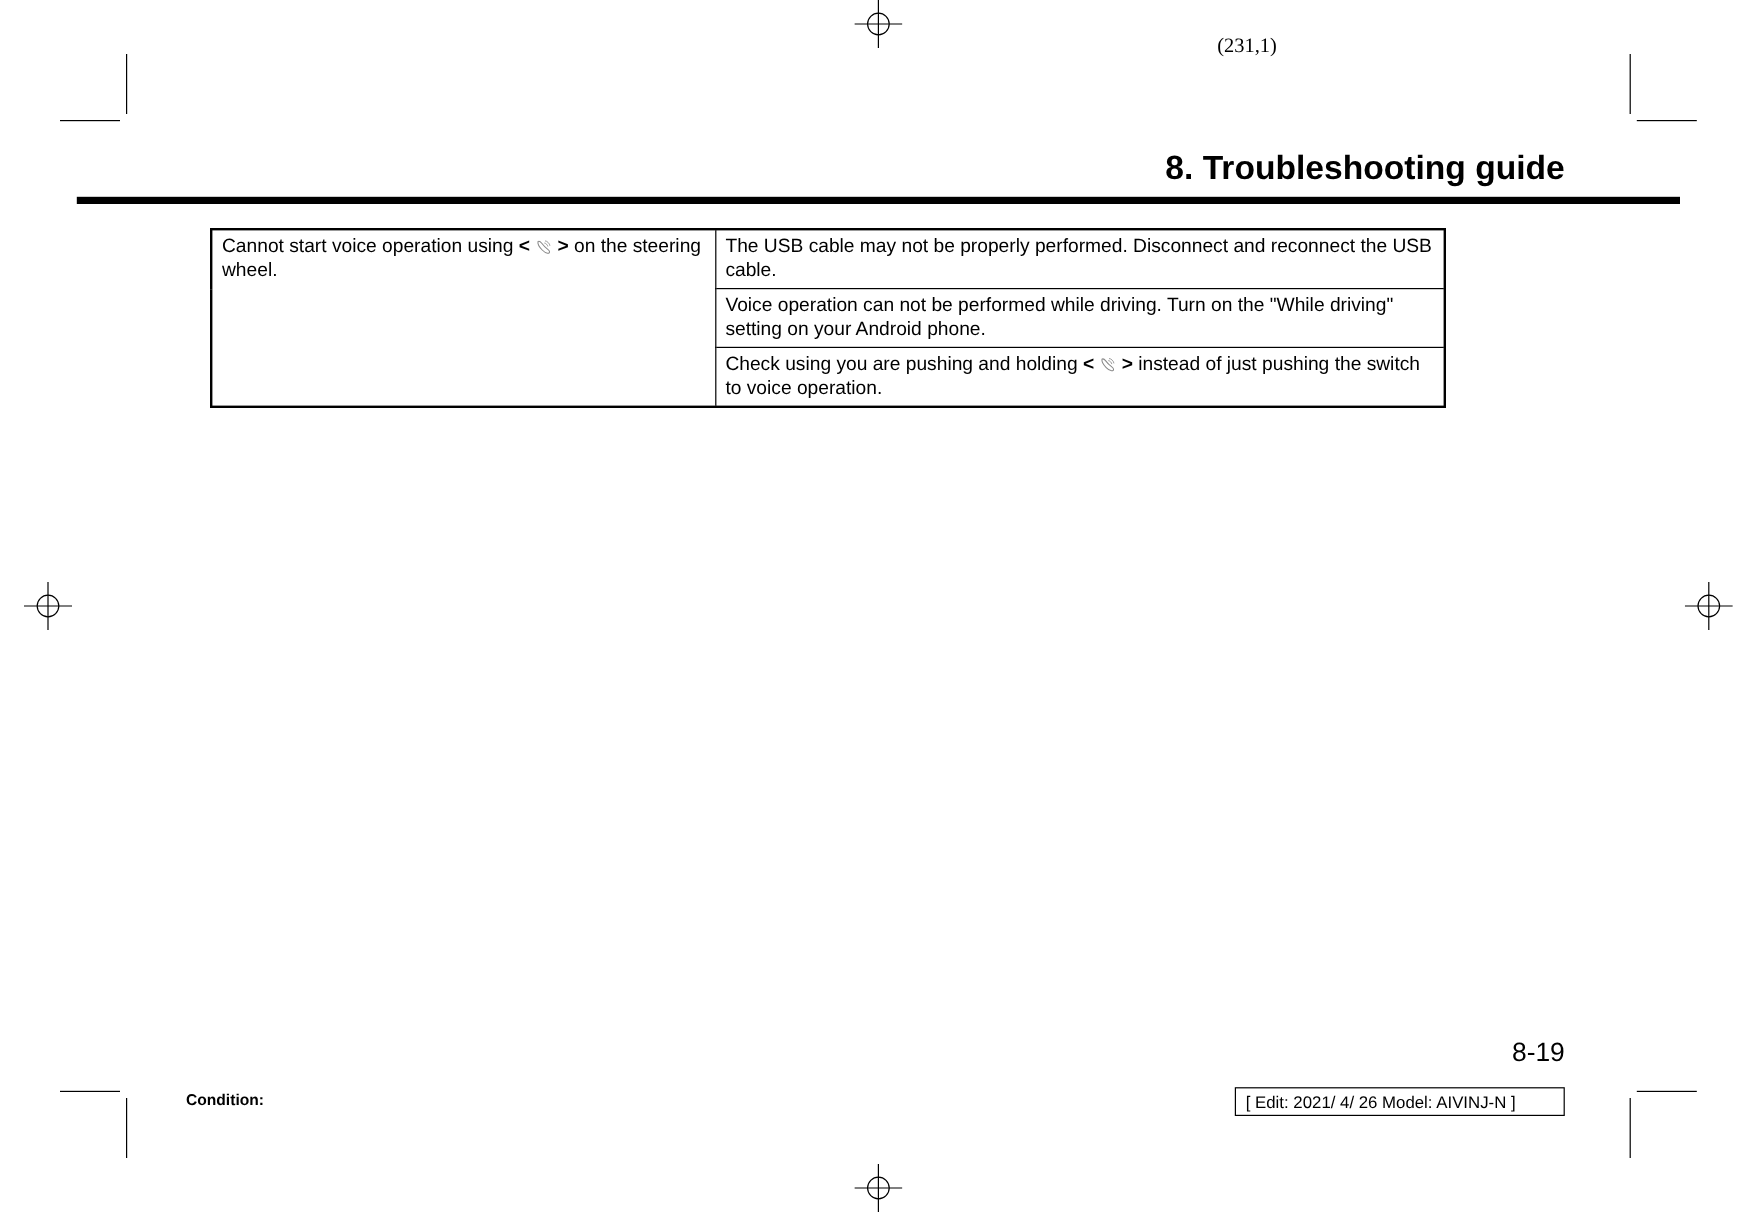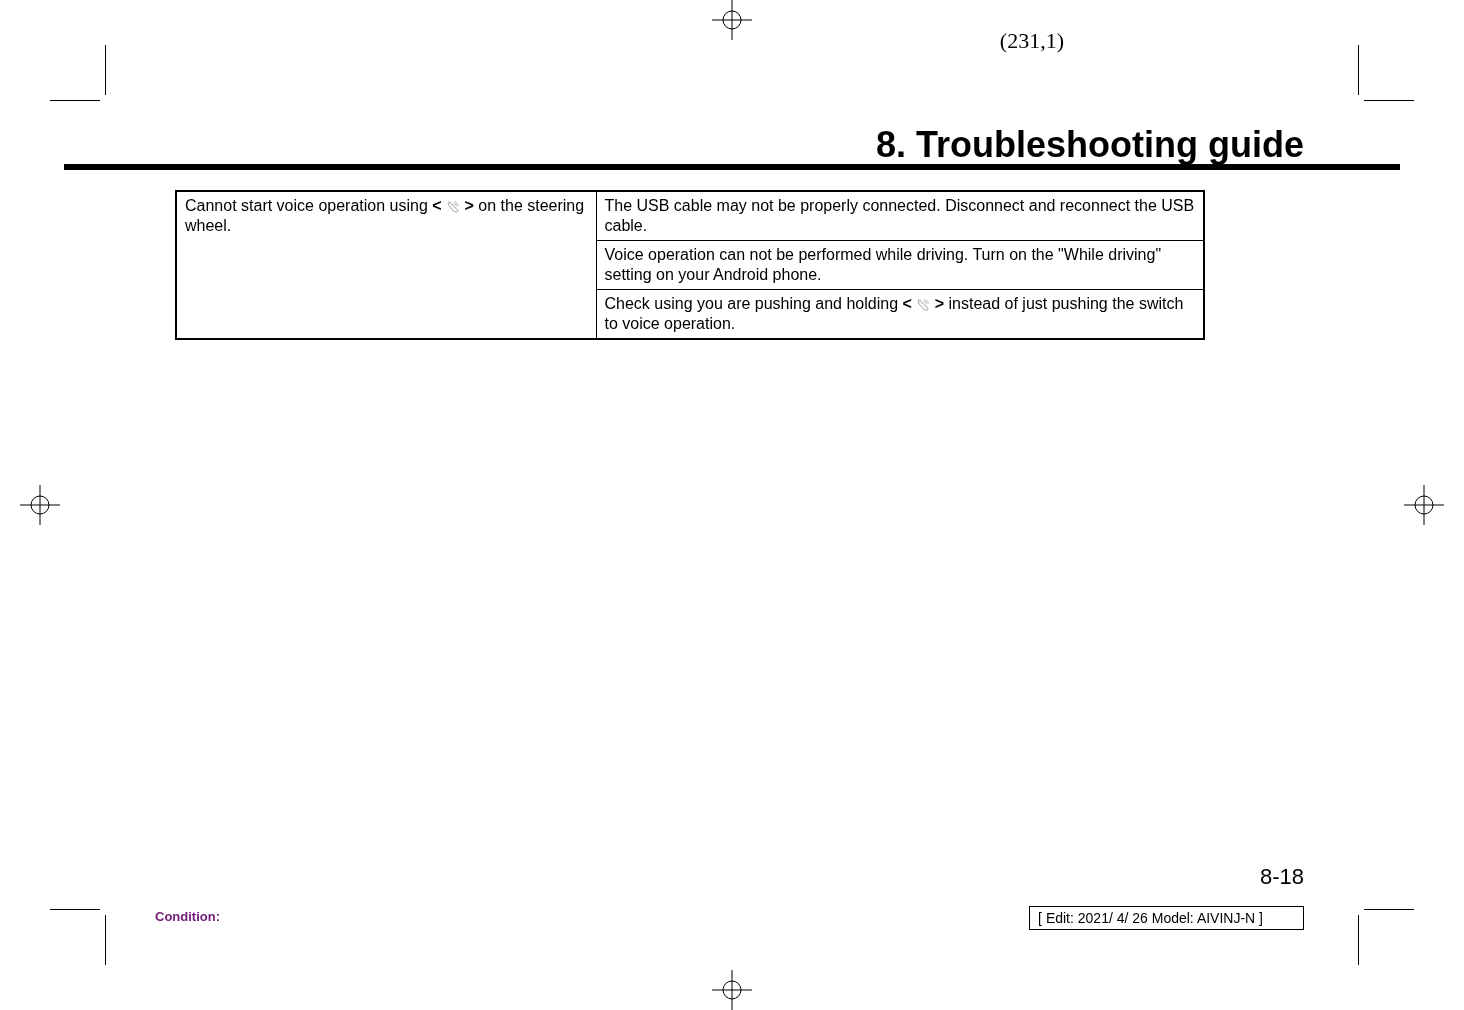--- a/index.html
+++ b/index.html
@@ -50,28 +50,28 @@
     .crop-tr-h { position: absolute; right: 50px; top: 100px; width: 50px; height: 1px; background: #000; }
     .crop-bl-v { position: absolute; left: 105px; bottom: 45px; width: 1px; height: 50px; background: #000; }
     .crop-bl-h { position: absolute; left: 50px; bottom: 100px; width: 50px; height: 1px; background: #000; }
     .crop-br-v { position: absolute; right: 105px; bottom: 45px; width: 1px; height: 50px; background: #000; }
     .crop-br-h { position: absolute; right: 50px; bottom: 100px; width: 50px; height: 1px; background: #000; }
     .page-coord {
       position: absolute;
       top: 28px;
       right: 400px;
       font-family: "Times New Roman", serif;
-      font-size: 22px;
+      font-size: 17px;
     }
     .chapter-title {
       position: absolute;
       top: 124px;
       right: 160px;
       font-weight: bold;
-      font-size: 36px;
+      font-size: 28px;
     }
     .hr-line {
       position: absolute;
       top: 164px;
       left: 64px;
       right: 64px;
       height: 6px;
       background: #000;
     }
     .table-wrap {
@@ -100,21 +100,21 @@
       position: absolute;
       bottom: 120px;
       right: 160px;
       font-size: 22px;
     }
     .condition {
       position: absolute;
       bottom: 86px;
       left: 155px;
       font-size: 13px;
-      color: #701a75;
+      color: #000000;
       font-weight: bold;
     }
     .edit-box {
       position: absolute;
       bottom: 80px;
       right: 160px;
       border: 1px solid #000;
       padding: 3px 40px 3px 8px;
       font-size: 14px;
     }
@@ -171,35 +171,35 @@
         <tr>
       <td class="left-col" rowspan="3">
         <span>Cannot start voice operation using </span><span class="bold">&lt;</span>
         <span class="icon-wrap"><svg width="14" height="14" viewBox="0 0 24 24">
                 <path d="M4 4 C4 4 6 2 9 6 C12 10 14 12 18 15 C22 18 20 20 20 20 C20 20 17 23 10 16 C3 9 4 4 4 4 Z" fill="none" stroke="#888" stroke-width="1.5"></path>
                 <path d="M14 3 C17 3 21 7 21 10" fill="none" stroke="#888" stroke-width="1.2"></path>
                 <path d="M13 6 C15 6 18 9 18 11" fill="none" stroke="#888" stroke-width="1.2"></path>
               </svg></span>
         <span class="bold">&gt;</span><span> on the steering wheel.</span>
       </td>
-      <td>The USB cable may not be properly connected. Disconnect and reconnect the USB cable.</td>
+      <td>The USB cable may not be properly performed. Disconnect and reconnect the USB cable.</td>
     </tr>
     <tr>
       <td>Voice operation can not be performed while driving. Turn on the "While driving" setting on your Android phone.</td>
     </tr>
     <tr>
       <td>
         <span>Check using you are pushing and holding </span><span class="bold">&lt;</span>
         <span class="icon-wrap"><svg width="14" height="14" viewBox="0 0 24 24">
                 <path d="M4 4 C4 4 6 2 9 6 C12 10 14 12 18 15 C22 18 20 20 20 20 C20 20 17 23 10 16 C3 9 4 4 4 4 Z" fill="none" stroke="#888" stroke-width="1.5"></path>
                 <path d="M14 3 C17 3 21 7 21 10" fill="none" stroke="#888" stroke-width="1.2"></path>
                 <path d="M13 6 C15 6 18 9 18 11" fill="none" stroke="#888" stroke-width="1.2"></path>
               </svg></span>
         <span class="bold">&gt;</span><span> instead of just pushing the switch to voice operation.</span>
       </td>
     </tr>
   </tbody>
     </table>
 </div>
 
-<div class="page-num">8-18</div>
+<div class="page-num">8-19</div>
 <div class="condition">Condition:</div>
 <div class="edit-box">[ Edit: 2021/ 4/ 26   Model: AIVINJ-N ]</div>
 
 </body></html>

